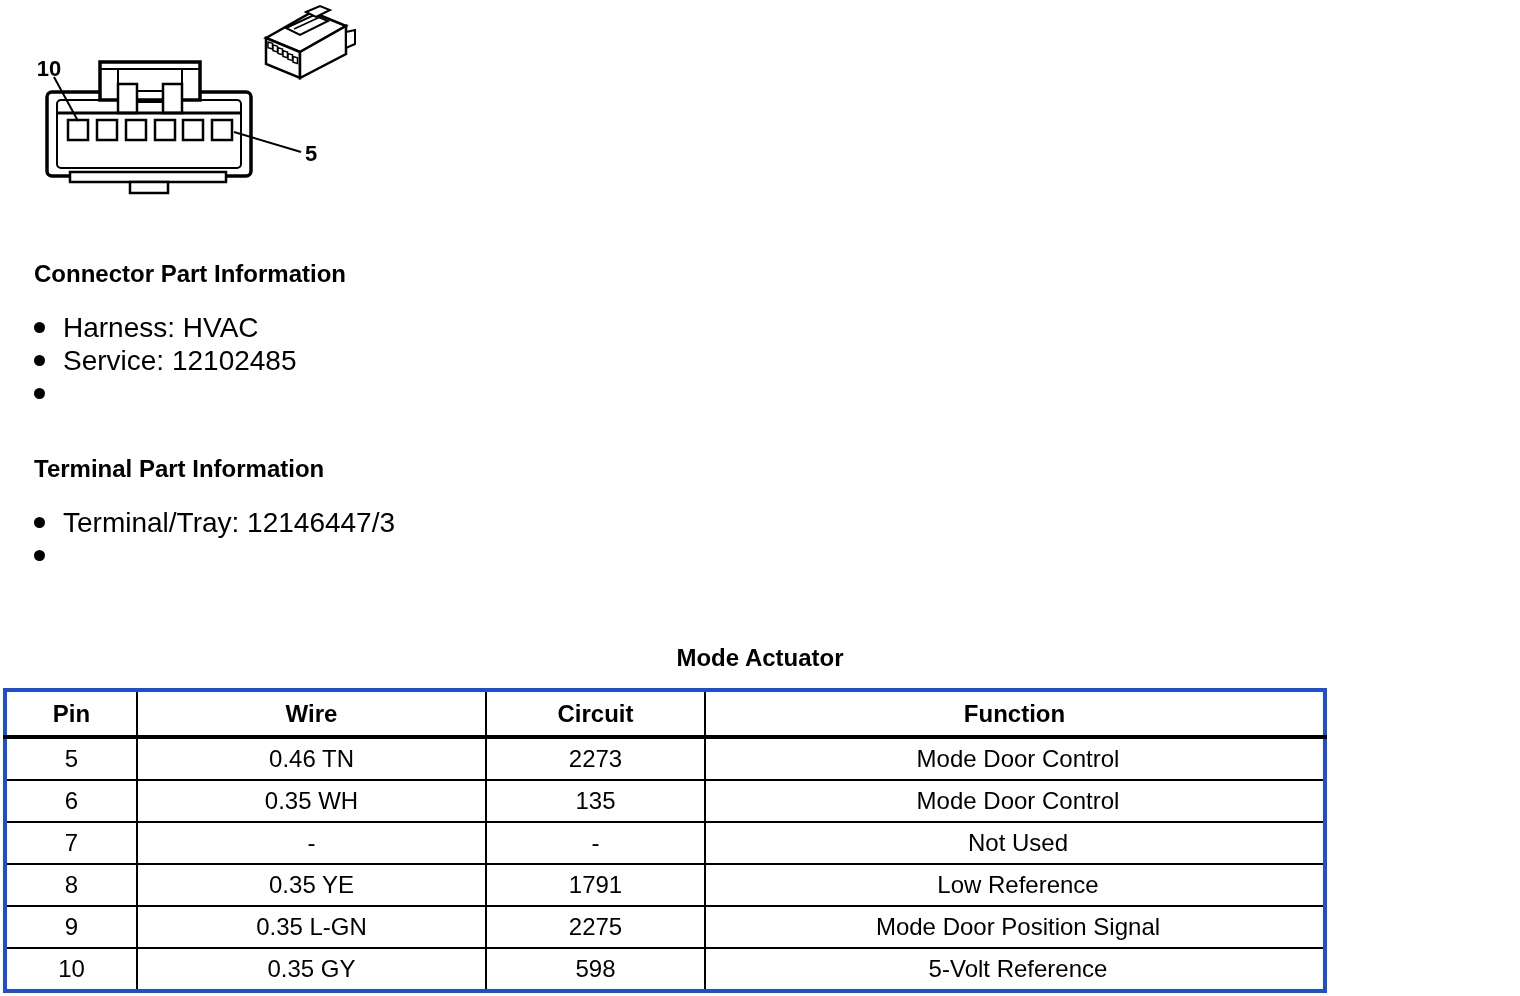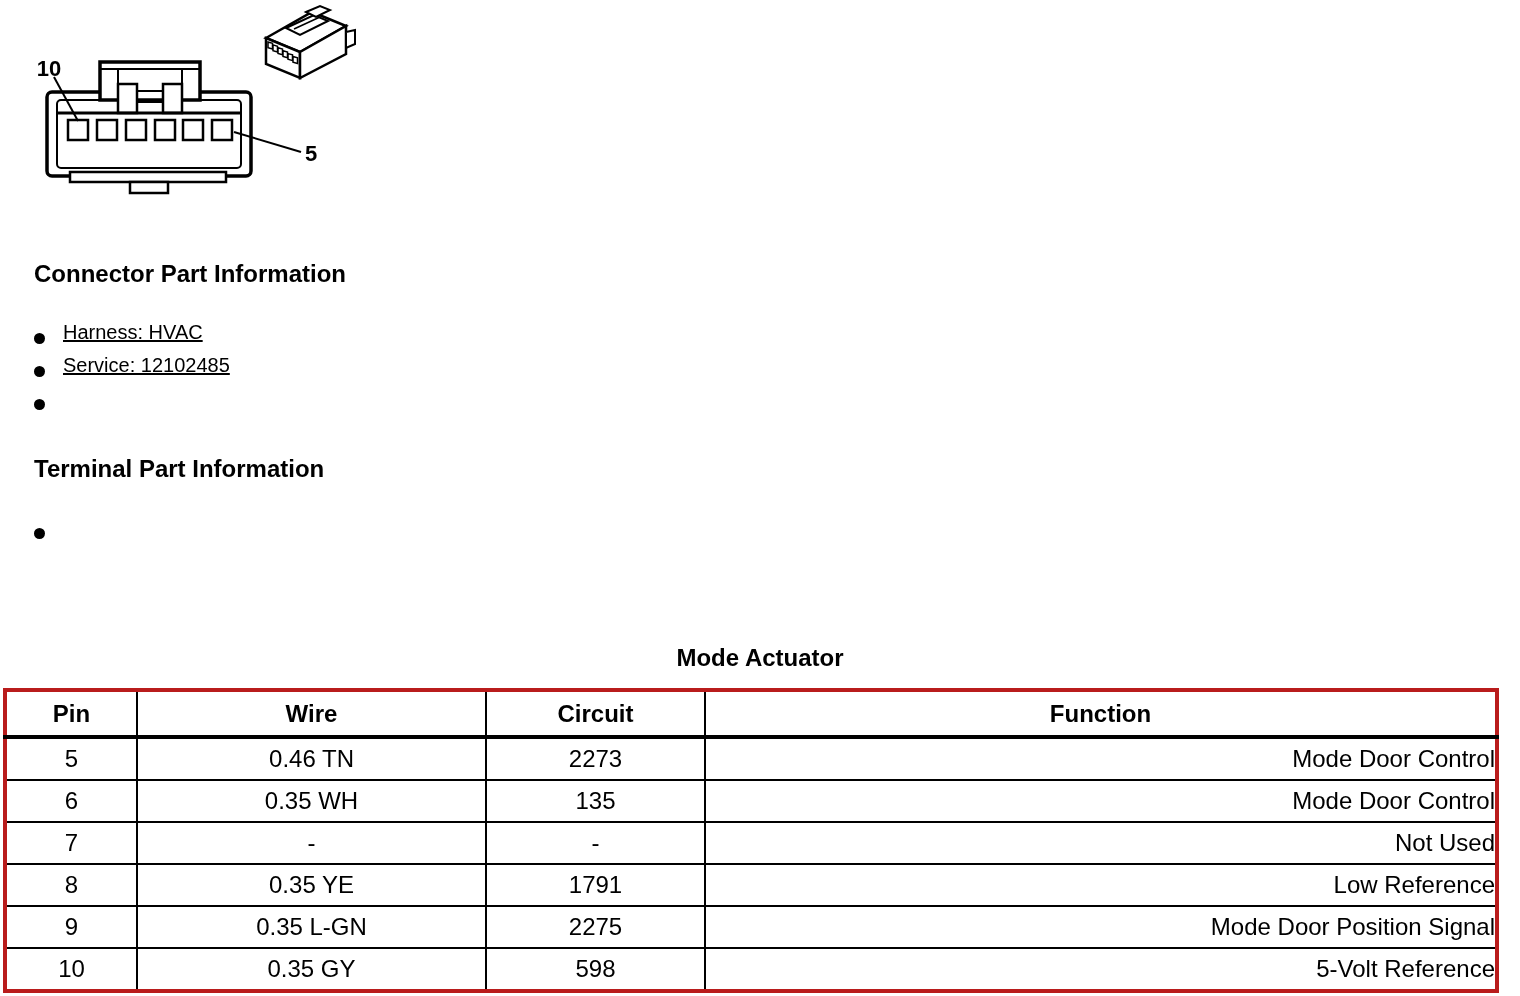--- a/index.html
+++ b/index.html
@@ -15,46 +15,46 @@
     font-size:24px; font-weight:bold; white-space:nowrap;margin-left:23px;
   }
   #connector-heading { top:260px; }
   #terminal-heading  { top:455px; }
   ul.bullet-list {
     position:absolute; left:10px; margin:0; padding:0; list-style:none;
   }
   #connector-list { top:311px; }
   #terminal-list  { top:506px; }
   ul.bullet-list li {
-    display:flex; align-items:flex-end; height:33px;
-    font-size:20px; white-space:nowrap;text-decoration:underline;
+    display:flex; align-items:center; height:33px;
+    font-size:28px; white-space:nowrap;
   }
   .bullet {
     flex:0 0 auto; width:11px; height:11px; border-radius:50%;
     background:#000; margin-left:24px; margin-right:18px;
   }
   .table-title {
     position:absolute; left:3px; top:644px; width:1514px;
     text-align:center; font-size:24px; font-weight:bold;
   }
   table.pinout {
-    position:absolute; left:3px; top:688px; width:1496px;
+    position:absolute; left:3px; top:688px; width:1324px;
     border-collapse:collapse; table-layout:fixed;
-    border:4px solid #b91c1c;
+    border:4px solid #1d4ed8;
   }
   table.pinout th {
     border:2px solid #000; border-bottom:4px solid #000;
     height:43px; font-size:24px; font-weight:bold; text-align:center;
     padding:0;
   }
   table.pinout td {
     border:2px solid #000; height:40px; font-size:24px;
     text-align:center; padding:0; white-space:nowrap; overflow:hidden;
   }
-  table.pinout td.fn { text-align:right; padding-left:7px; }
+  table.pinout td.fn { text-align:center; padding-left:7px; }
   .svg-label { font-family:"Liberation Sans", "DejaVu Sans", sans-serif; }
 </style>
 </head>
 <body>
 
 <svg class="diagram-svg" width="370" height="215" viewBox="0 0 370 215">
 
   <g>
     <rect x="47" y="92" width="204" height="84" rx="5" fill="#fff" stroke="#000" stroke-width="3.5"></rect>
     <rect x="57" y="100" width="184" height="68" rx="4" fill="none" stroke="#000" stroke-width="2"></rect>
@@ -121,20 +121,24 @@
   <li>
     <span class="bullet"></span>
   </li>
 </ul>
 
 <div id="terminal-heading" class="section-heading">Terminal Part Information</div>
 
 <ul id="terminal-list" class="bullet-list">
   <li>
     <span class="bullet"></span>
+    <span>Terminal/Tray: 12146447/3</span>
+  </li>
+  <li>
+    <span class="bullet"></span>
   </li>
 </ul>
 
 <div class="table-title">Mode Actuator</div>
 
 <table class="pinout">
   <colgroup>
     <col style="width:132px">
       <col style="width:349px">
       <col style="width:219px">

